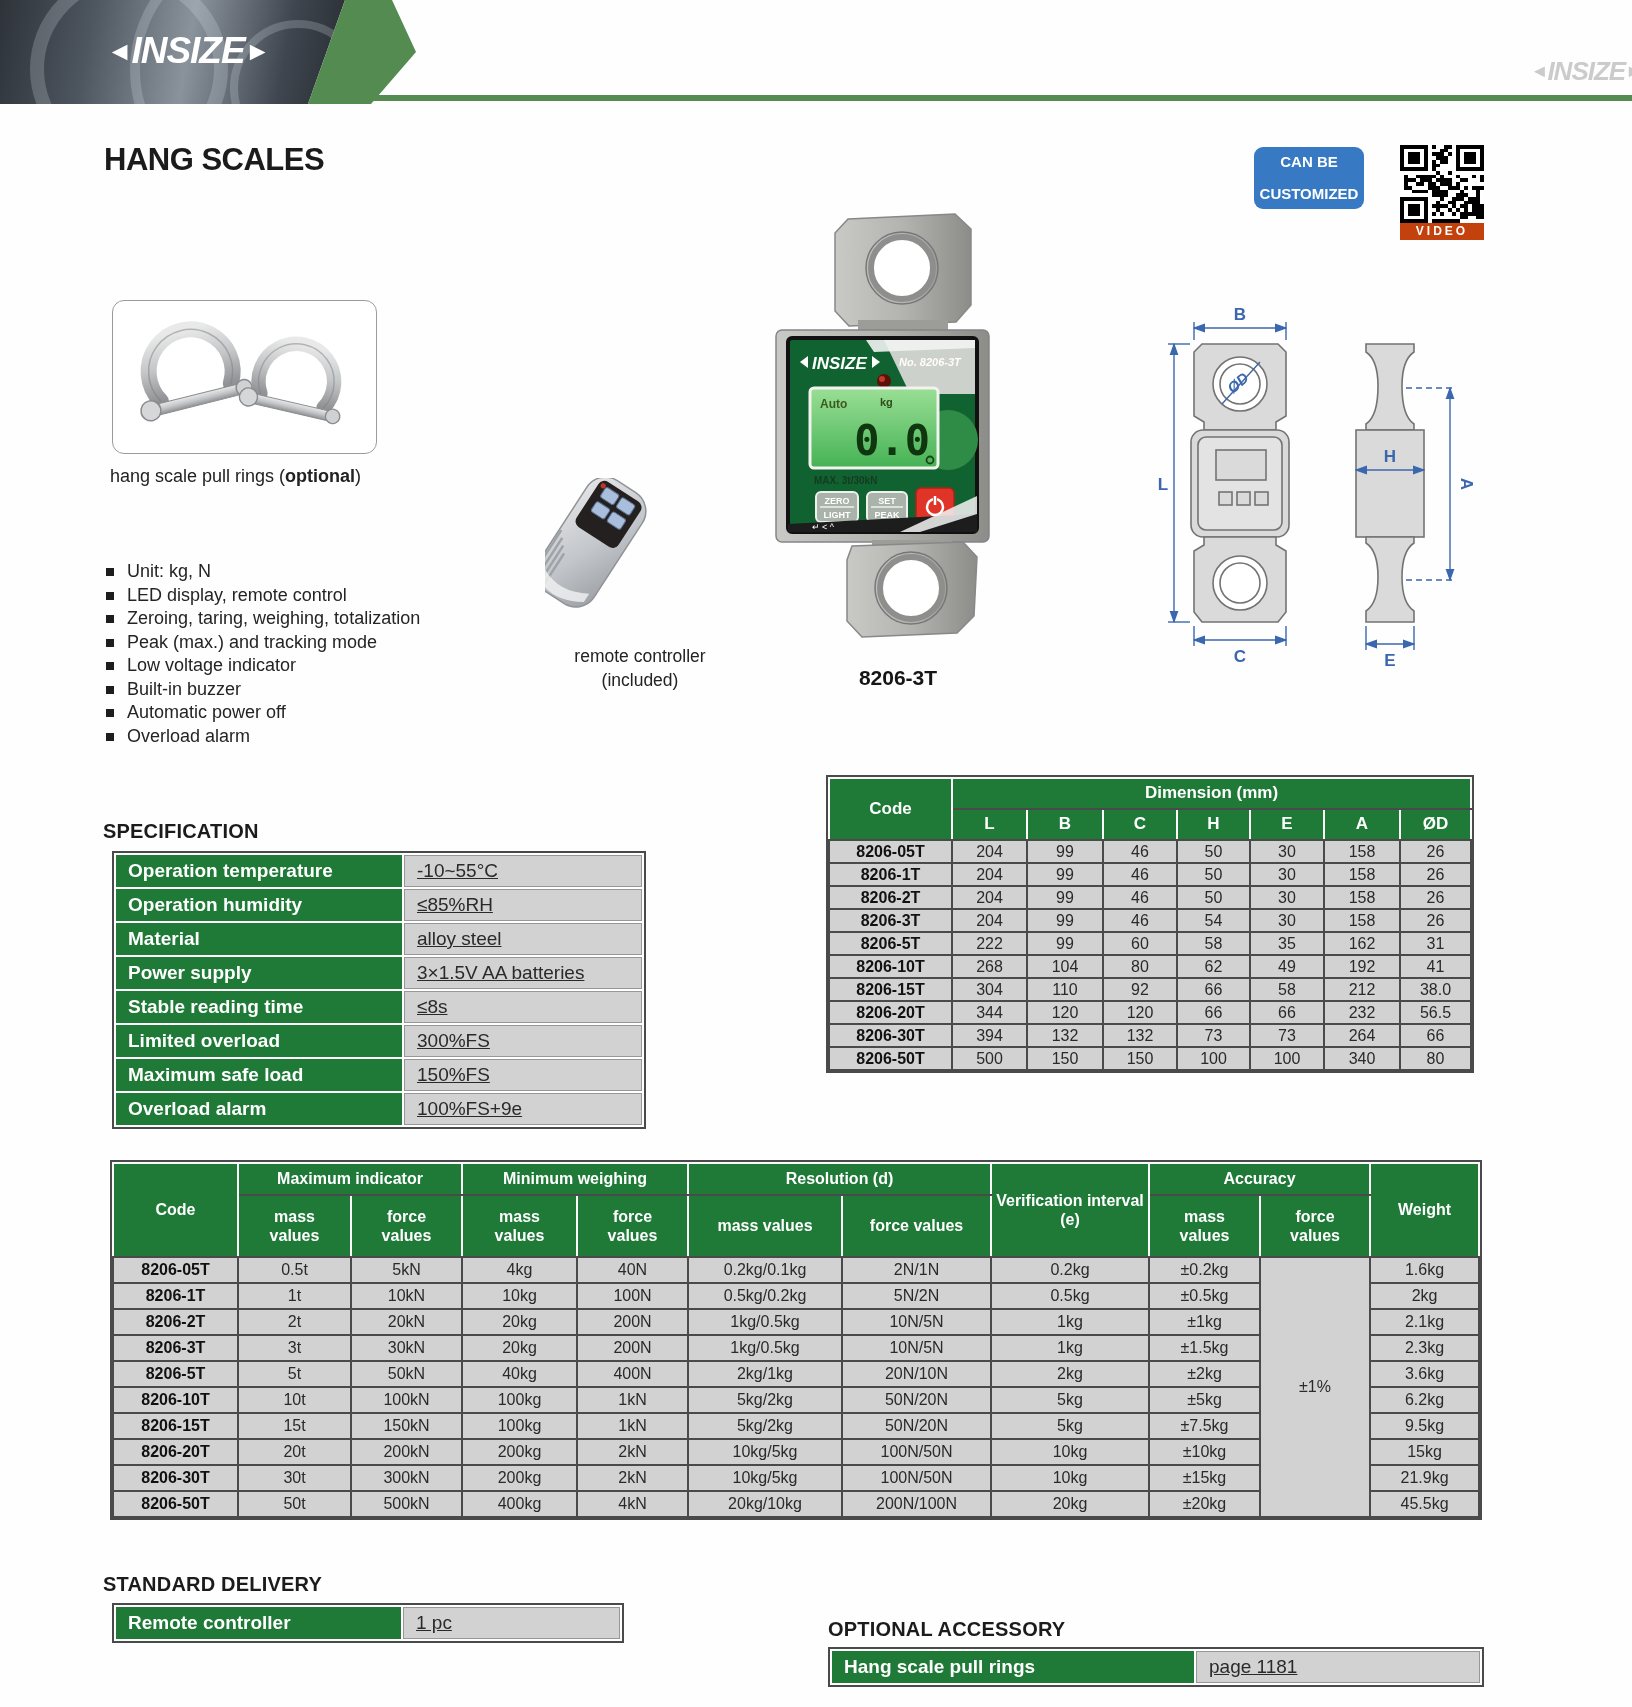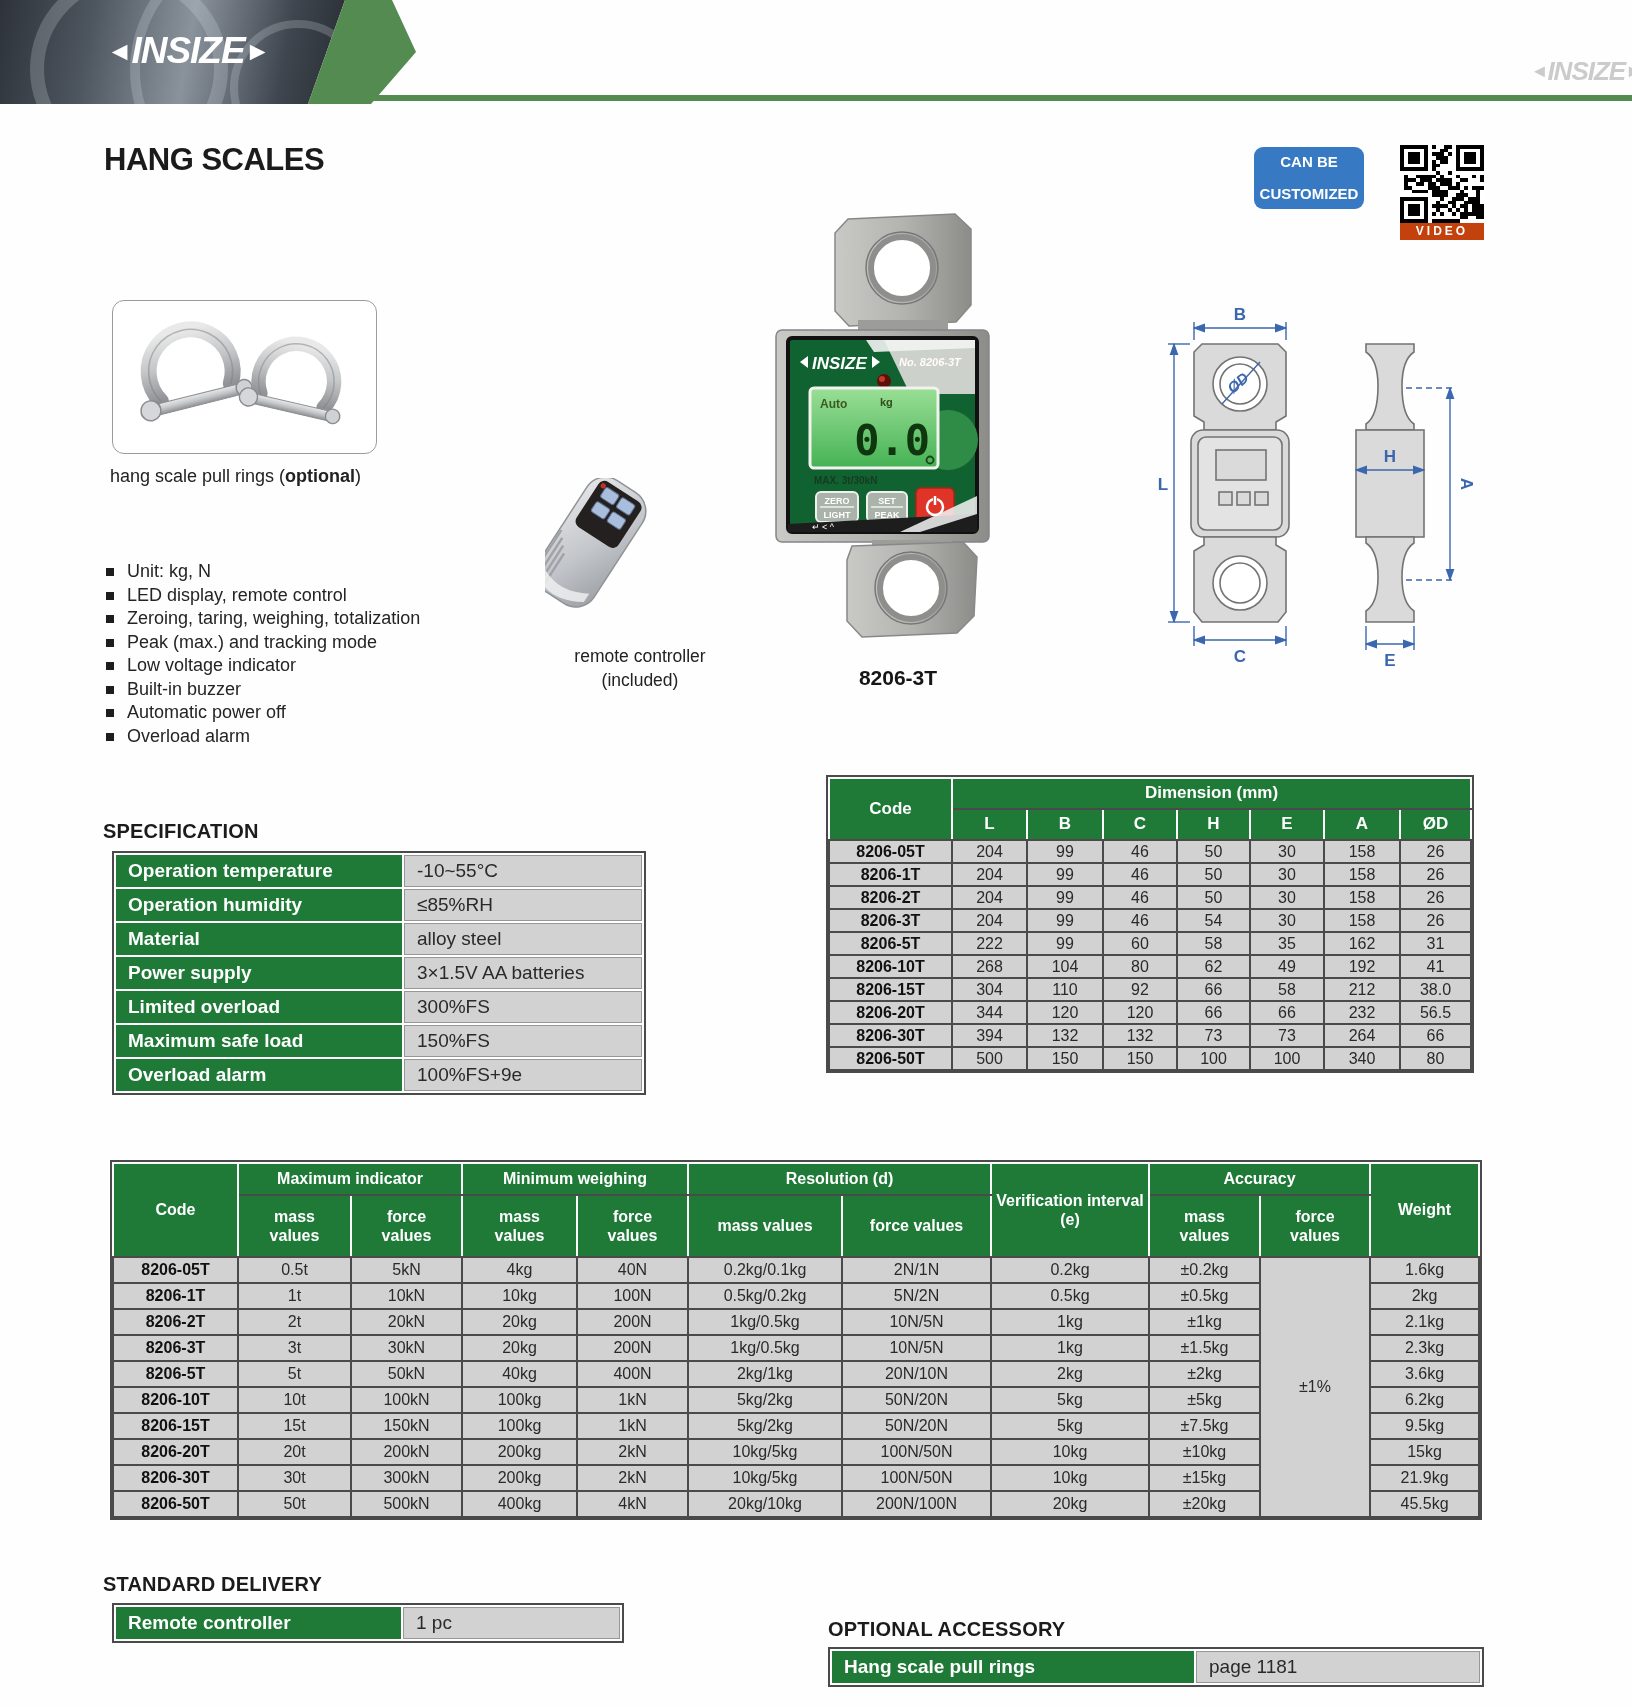--- a/index.html
+++ b/index.html
@@ -48,21 +48,21 @@
   .remote-caption{left:545px;top:644px;width:190px;text-align:center;font-size:17.5px;line-height:24px;color:#222;}
   .device-caption{left:798px;top:666px;width:200px;text-align:center;font-size:21px;font-weight:bold;color:#161616;}
 
   
   .sec-h{font-size:20px;font-weight:bold;color:#1b1b1b;letter-spacing:0.2px;}
 
   
   .kv{border-collapse:separate;border-spacing:2px;background:#fff;border:2px solid #4a4a4a;table-layout:fixed;}
   .kv td{height:30px;vertical-align:middle;font-size:19px;padding:0 4px 0 12px;overflow:hidden;white-space:nowrap;}
   .kv td:first-child{background:#1f7a38;color:#ffffff;font-weight:bold;margin-top:24px;}
-  .kv td:last-child{background:#d2d2d2;color:#2a2a2a;border:1px solid #979797;}
+  .kv td:last-child{background:#d2d2d2;color:#2a2a2a;border:1px solid #979797;text-decoration:underline;}
 
   
   .grid{border-collapse:collapse;table-layout:fixed;outline:2px solid #4a4a4a;background:#fff;}
   .grid th{background:#1f7a38;color:#fff;font-weight:bold;border:2px solid #fbfbfb;border-bottom-color:#4a4a4a;
            font-size:17px;padding:0;text-align:center;vertical-align:middle;line-height:1.2;}
   .grid td{background:#d2d2d2;color:#2a2a2a;border:2px solid #4a4a4a;text-align:center;
            font-size:16px;padding:0;vertical-align:middle;}
   .grid tbody td:first-child{font-weight:bold;color:#111;}
   #dim-table th{height:29px;}
   #dim-table td{height:21px;}
@@ -458,20 +458,24 @@
         </tr>
         <tr>
           <td>Material</td>
           <td>alloy steel</td>
         </tr>
         <tr>
           <td>Power supply</td>
           <td>3×1.5V AA batteries</td>
         </tr>
         <tr>
+          <td>Stable reading time</td>
+          <td>≤8s</td>
+        </tr>
+        <tr>
           <td>Limited overload</td>
           <td>300%FS</td>
         </tr>
         <tr>
           <td>Maximum safe load</td>
           <td>150%FS</td>
         </tr>
         <tr>
           <td>Overload alarm</td>
           <td>100%FS+9e</td>

